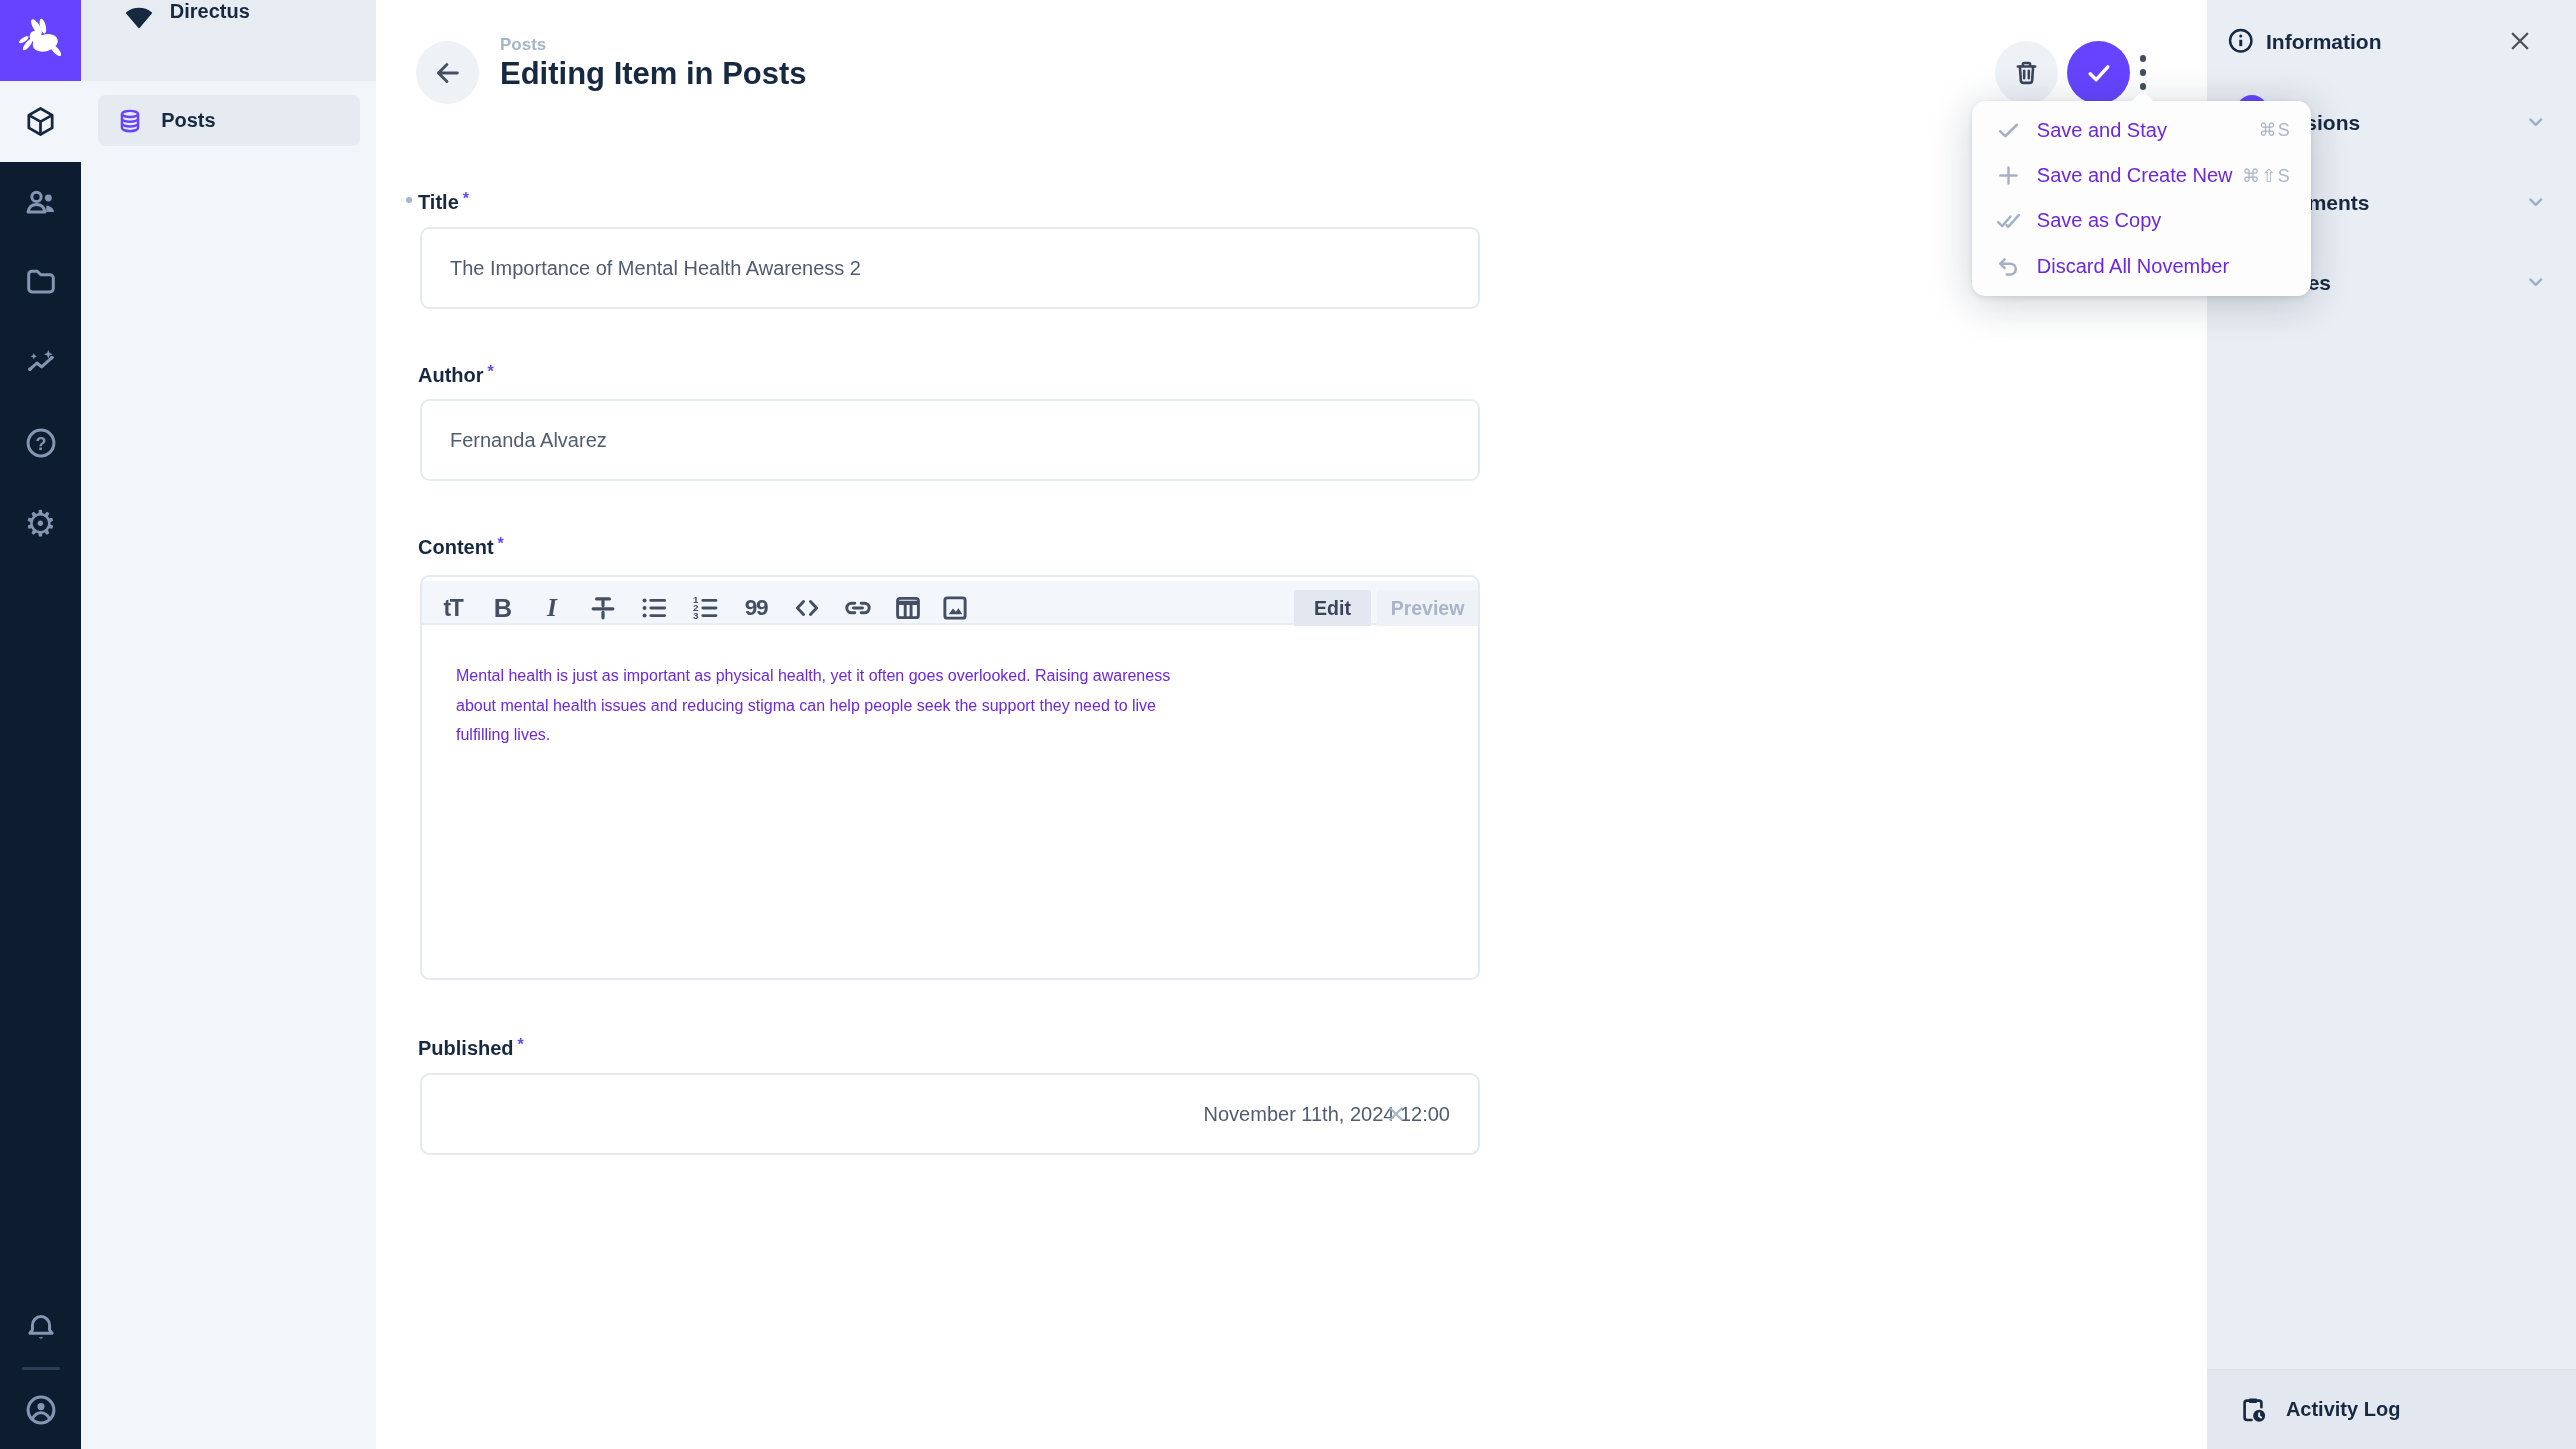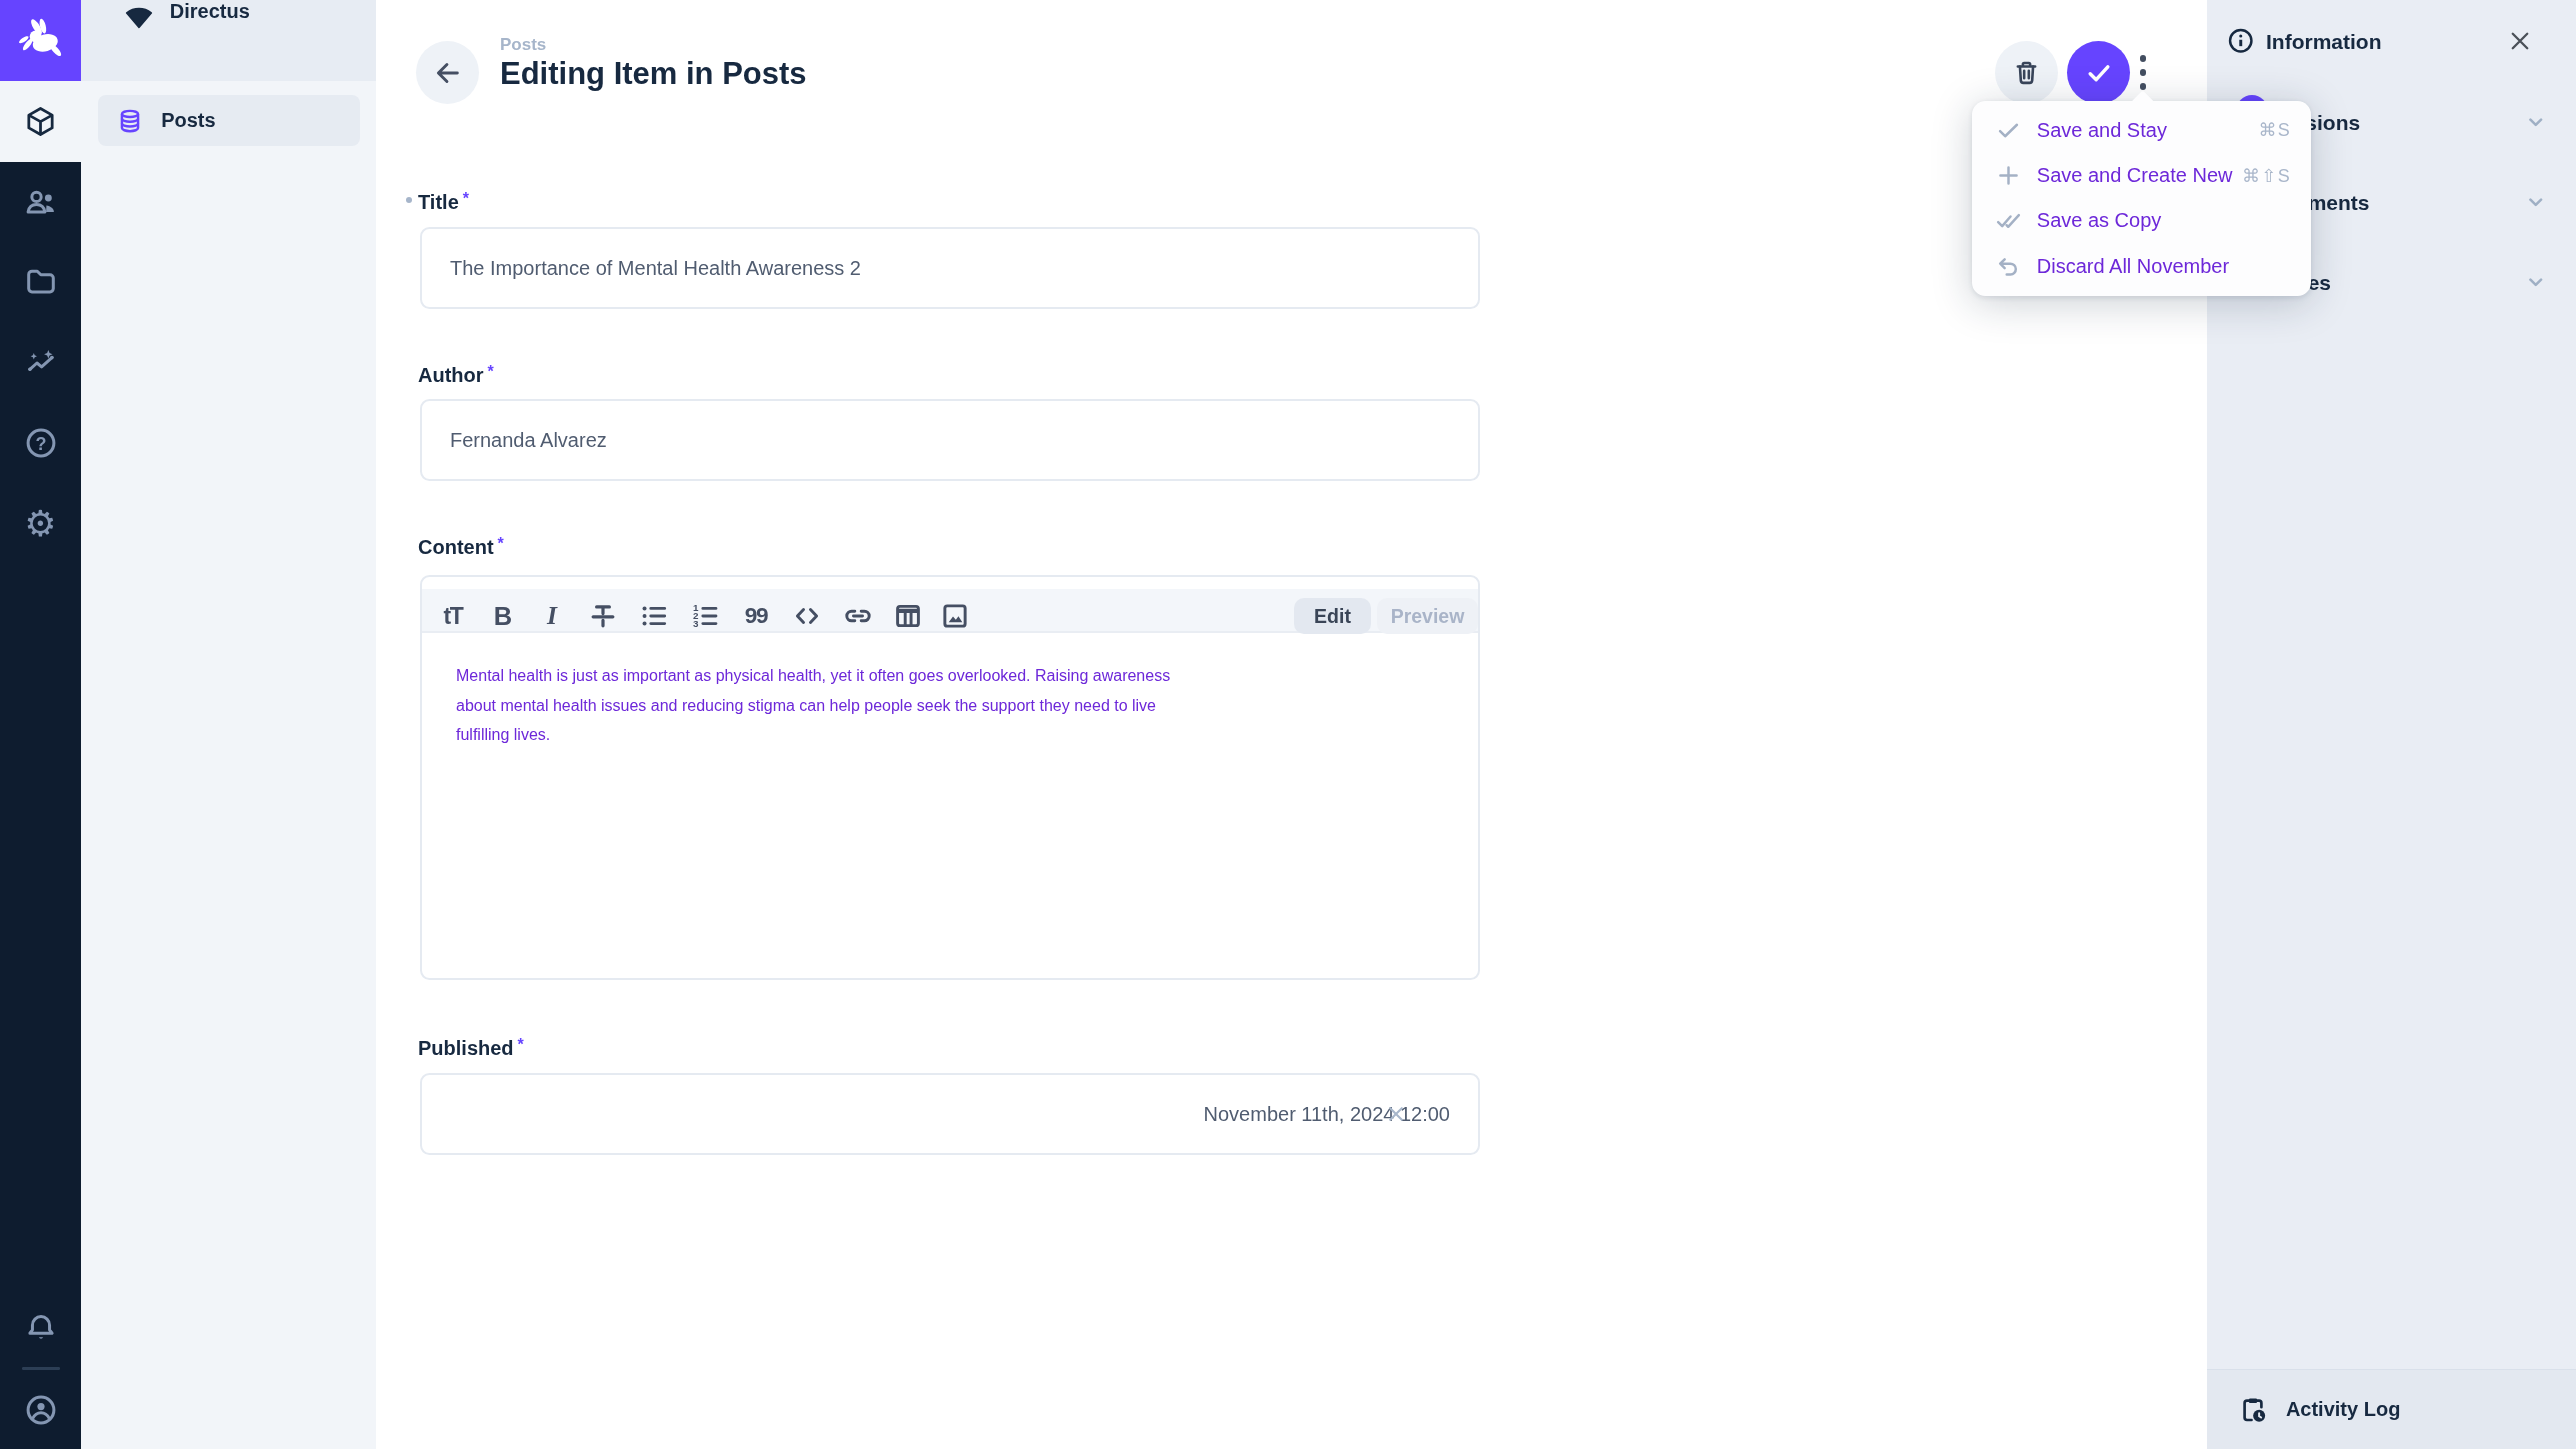--- a/index.html
+++ b/index.html
@@ -41,28 +41,28 @@
   
   .field-label{position:absolute;font-size:20px;font-weight:700;color:#172940;}
   .req{color:#6644ff;font-size:16px;vertical-align:5.4px;margin-left:4px;}
   .edited-dot{position:absolute;left:29.5px;top:197px;width:6px;height:6px;border-radius:50%;background:#a6b5ca;}
   .input-box{position:absolute;left:44px;width:1060px;height:82px;background:#fff;
              border:2px solid #e5eaf1;border-radius:9.4px;box-sizing:border-box;
              font-size:20px;color:#505c70;padding:0 28px;outline:none;
              font-family:"Liberation Sans",sans-serif;}
   .editor{position:absolute;left:44px;top:575px;width:1060px;height:405px;border:2px solid #e5eaf1;
           border-radius:9.4px;box-sizing:border-box;background:#fff;overflow:hidden;}
-  .toolbar{position:absolute;left:0;top:12px;width:100%;height:44px;background:#f3f6fa;
+  .toolbar{position:absolute;left:0;top:4px;width:100%;height:44px;background:#f3f6fa;
            border-bottom:2px solid #e9edf3;box-sizing:border-box;}
   .tb-btn{position:absolute;top:0;height:54px;width:50px;display:flex;align-items:center;
           justify-content:center;color:#454f63;background:none;border:none;cursor:pointer;}
   .glyph-tt{font-size:23px;font-weight:700;letter-spacing:-1.3px;color:#454f63;}
   .glyph-b{font-size:25.5px;font-weight:700;color:#454f63;}
   .glyph-i{font-size:25.5px;font-weight:700;font-style:italic;font-family:"Liberation Serif",serif;color:#454f63;}
-  .tab-btn{position:absolute;top:9.4px;height:36px;border:none;border-radius:10px;font-size:19.5px;
+  .tab-btn{position:absolute;top:9.4px;height:36px;border:none;border-radius:1px;font-size:19.5px;
            font-weight:700;font-family:"Liberation Sans",sans-serif;cursor:pointer;}
   .tab-edit{left:872px;width:77px;background:#e3e8f0;color:#3a4557;}
   .tab-preview{left:955px;width:101px;background:#eef1f6;color:#a9b4c8;}
   .editor-body{position:absolute;left:34px;top:84px;width:1000px;font-size:16px;line-height:29.5px;color:#6d28d9;}
   .clear-x{position:absolute;left:1008px;top:29.5px;width:24px;height:24px;color:#a8b7cb;
            background:none;border:none;cursor:pointer;padding:0;}
 
   
   .sidebar{position:absolute;left:2207px;top:0;width:369px;height:1449px;background:#e9edf4;}
   .sb-header{position:absolute;left:0;top:0;width:100%;height:81px;}

